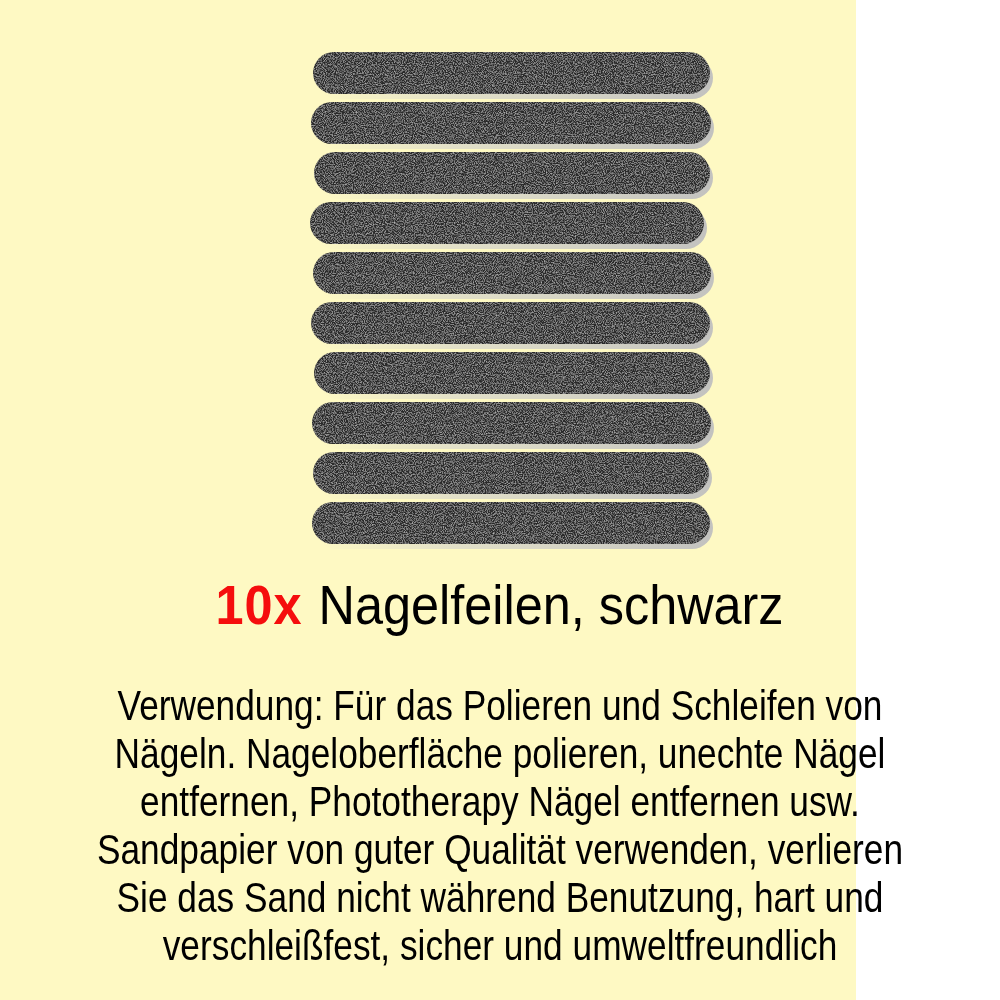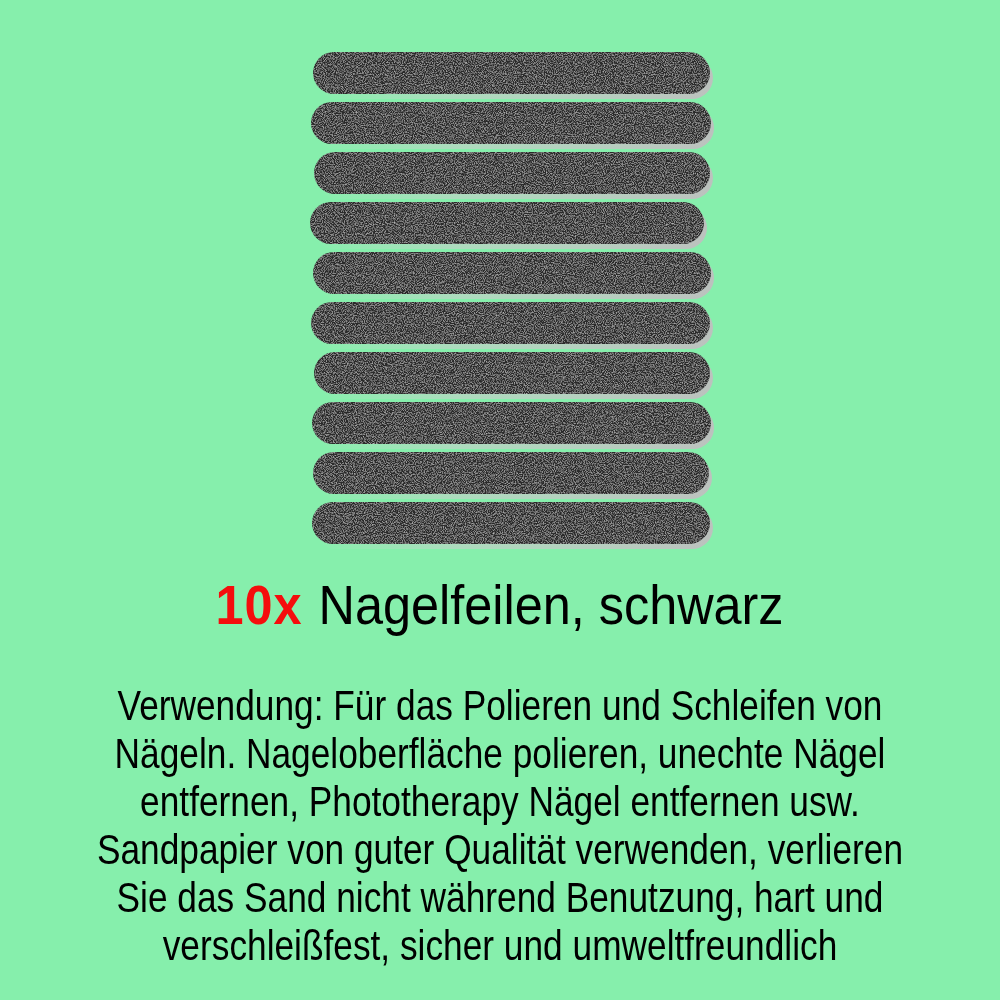--- a/index.html
+++ b/index.html
@@ -6,23 +6,23 @@
     margin: 0;
     padding: 0;
     background: #ffffff;
     width: 1000px;
     height: 1000px;
     overflow: hidden;
     font-family: "Liberation Sans", "DejaVu Sans", sans-serif;
   }
   .canvas {
     position: relative;
-    width: 1000px;
+    width: 856px;
     height: 1000px;
-    background: #86efac;
+    background: #fef9c3;
   }
   .figure {
     position: absolute;
     left: 0;
     top: 0;
     width: 1000px;
     height: 560px;
   }
   .title-row {
     position: absolute;

